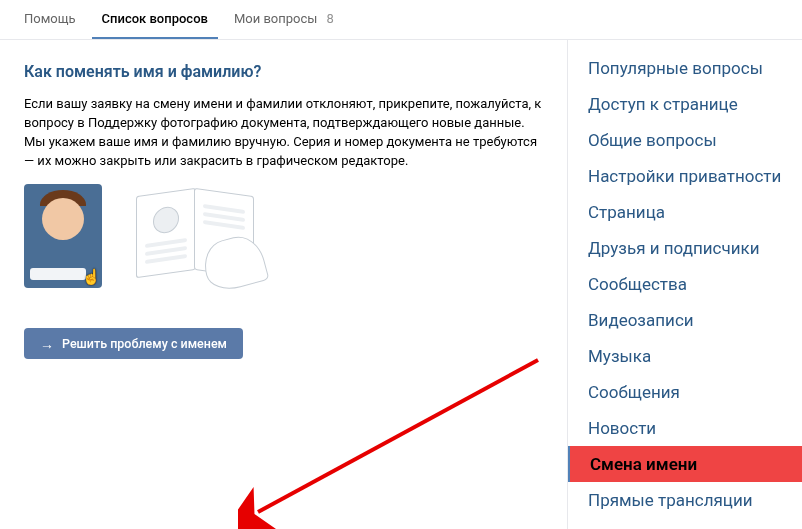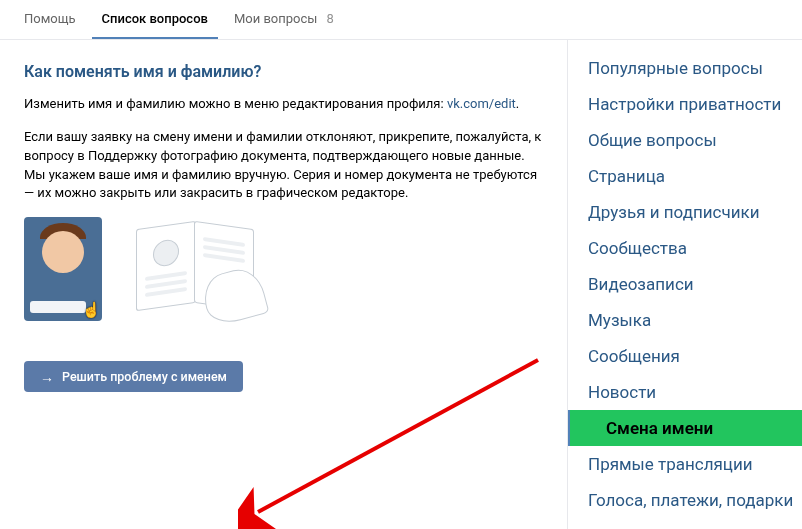--- a/index.html
+++ b/index.html
@@ -179,23 +179,23 @@
   .side-item {
     padding: 8px 20px;
     color: #2a5885;
     font-size: 17px;
     cursor: pointer;
     white-space: nowrap;
   }
   .side-item.active {
     color: #000;
     font-weight: 600;
-    background: #22c55e;
+    background: #ef4444;
     border-left: 2px solid #5181b8;
-    padding-left: 36px;
+    padding-left: 20px;
   }
   
   .red-arrow {
     position: absolute;
     pointer-events: none;
     left: 238px;
     top: 312px;
     width: 320px;
     height: 180px;
   }
@@ -209,23 +209,20 @@
   <div class="tab">
     <span>Мои вопросы</span>
     <span class="count">8</span>
   </div>
 </div>
 
 <div class="content-wrap">
   <div class="main">
     <h2>Как поменять имя и фамилию?</h2>
 
-    <p>
-      <span>Изменить имя и фамилию можно в меню редактирования профиля: </span><a class="inline-link">vk.com/edit</a><span>.</span>
-    </p>
 
 
     <p>Если вашу заявку на смену имени и фамилии отклоняют, прикрепите, пожалуйста, к вопросу в Поддержку фотографию документа, подтверждающего новые данные. Мы укажем ваше имя и фамилию вручную. Серия и номер документа не требуются — их можно закрыть или закрасить в графическом редакторе.</p>
 
     <div class="attachments">
       <div class="att-phone">
         <div class="hat"></div>
         <div class="avatar-head"></div>
         <div class="btn-bar"></div>
         <div class="cursor">☝</div>
@@ -256,22 +253,23 @@
         <marker id="ah" markerWidth="12" markerHeight="12" refX="2" refY="6" orient="auto">
           <path d="M0,0 L12,6 L0,12 L3,6 Z" fill="#e60000"></path>
         </marker>
       </defs>
       <path d="M300,8 L20,160" stroke="#e60000" stroke-width="4" fill="none" marker-end="url(#ah)"></path>
     </svg>
   </div>
 
   <div class="sidebar" id="sidebar">
       <div class="side-item">Популярные вопросы</div>
+      <div class="side-item">Доступ к странице</div>
+      <div class="side-item">Общие вопросы</div>
       <div class="side-item">Настройки приватности</div>
-      <div class="side-item">Общие вопросы</div>
       <div class="side-item">Страница</div>
       <div class="side-item">Друзья и подписчики</div>
       <div class="side-item">Сообщества</div>
       <div class="side-item">Видеозаписи</div>
       <div class="side-item">Музыка</div>
       <div class="side-item">Сообщения</div>
       <div class="side-item">Новости</div>
       <div class="side-item active">Смена имени</div>
       <div class="side-item">Прямые трансляции</div>
       <div class="side-item">Голоса, платежи, подарки</div>

